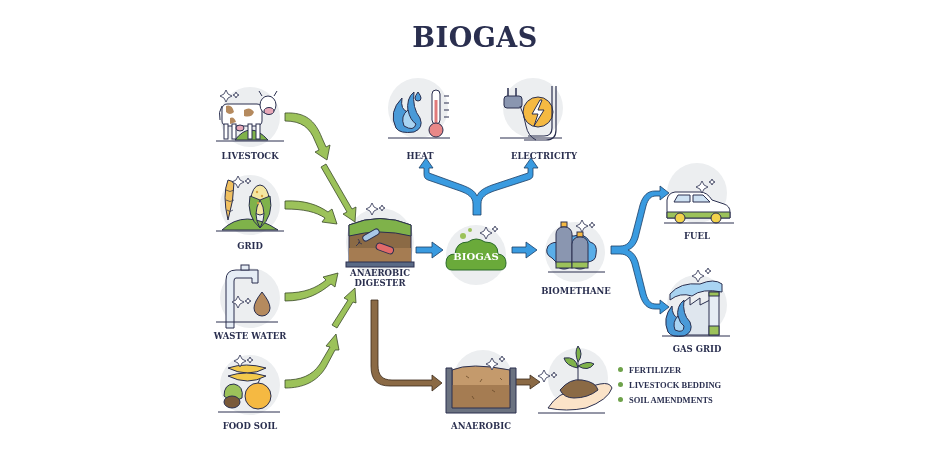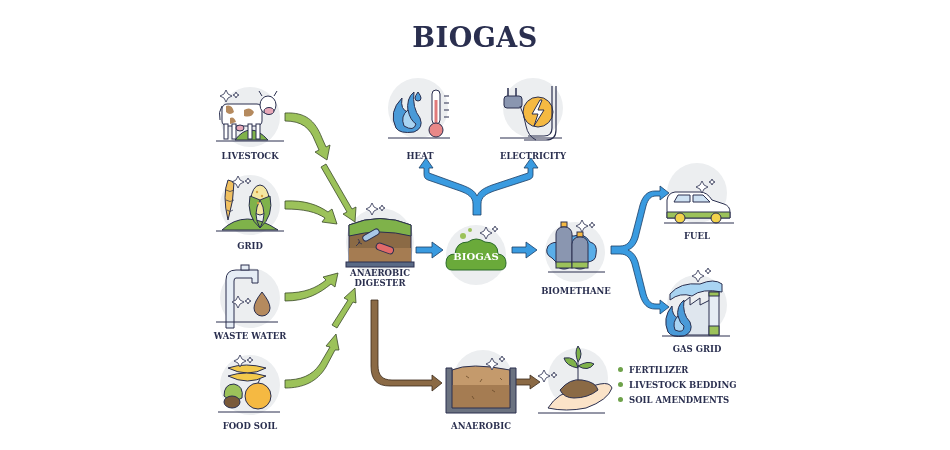--- a/index.html
+++ b/index.html
@@ -1,21 +1,21 @@
 <!DOCTYPE html>
 <html><head>
 <meta charset="utf-8">
 <style>
   html,body{margin:0;padding:0;background:#ffffff;}
   body{width:950px;height:450px;position:relative;overflow:hidden;font-family:"DejaVu Serif","Liberation Serif",serif;}
   #stage{position:absolute;left:0;top:0;width:950px;height:323px;}
   .title{position:absolute;left:0;width:950px;top:22px;text-align:center;font-size:27px;font-weight:bold;color:#2a2f4f;letter-spacing:0.5px;}
   .label{position:absolute;font-size:8.5px;font-weight:bold;color:#2a2f4f;text-align:center;white-space:nowrap;transform:translateX(-50%);}
   .bullets{position:absolute;left:618px;top:362px;}
-  .bullet{display:flex;align-items:center;font-size:8.5px;font-weight:bold;color:#2a2f4f;height:15px;white-space:nowrap;}
+  .bullet{display:flex;align-items:center;font-size:8.5px;font-weight:bold;color:#2a2f4f;height:15px;white-space:nowrap;font-family:Liberation Serif, serif;}
   .dot{width:5px;height:5px;border-radius:50%;background:#6ea24a;margin-right:6px;}
 </style>
 </head>
 <body>
 
 <div id="stage">
   <div class="title">BIOGAS</div>
 
   <svg width="950" height="450" style="position:absolute;left:0;top:0">
     <defs>
@@ -214,21 +214,21 @@
   <div class="label" style="left:250px;top:241px">GRID</div>
   <div class="label" style="left:250px;top:331px">WASTE WATER</div>
   <div class="label" style="left:250px;top:421px">FOOD SOIL</div>
 
   <div class="label" style="left:380px;top:268px">ANAEROBIC</div>
   <div class="label" style="left:380px;top:278px">DIGESTER</div>
 
   <div class="label" style="left:476px;top:251px;color:#ffffff;font-size:10px">BIOGAS</div>
 
   <div class="label" style="left:420px;top:151px">HEAT</div>
-  <div class="label" style="left:533px;top:151px">ELECTRICITY</div>
+  <div class="label" style="left:544px;top:151px">ELECTRICITY</div>
 
   <div class="label" style="left:576px;top:286px">BIOMETHANE</div>
 
   <div class="label" style="left:697px;top:231px">FUEL</div>
   <div class="label" style="left:697px;top:344px">GAS GRID</div>
 
   <div class="label" style="left:481px;top:421px">ANAEROBIC</div>
 
   <div class="bullets">
     <div class="bullet">

